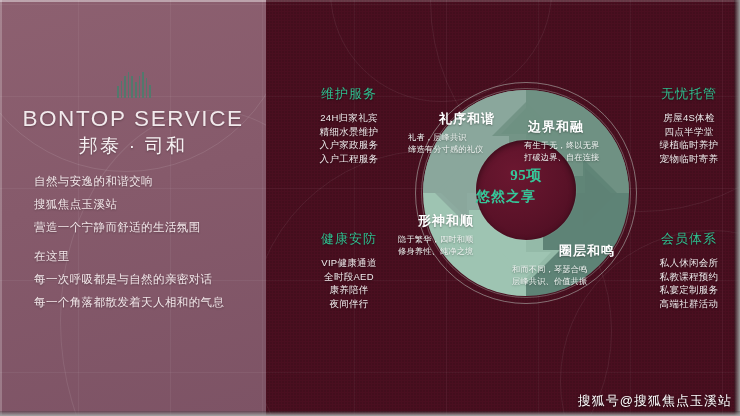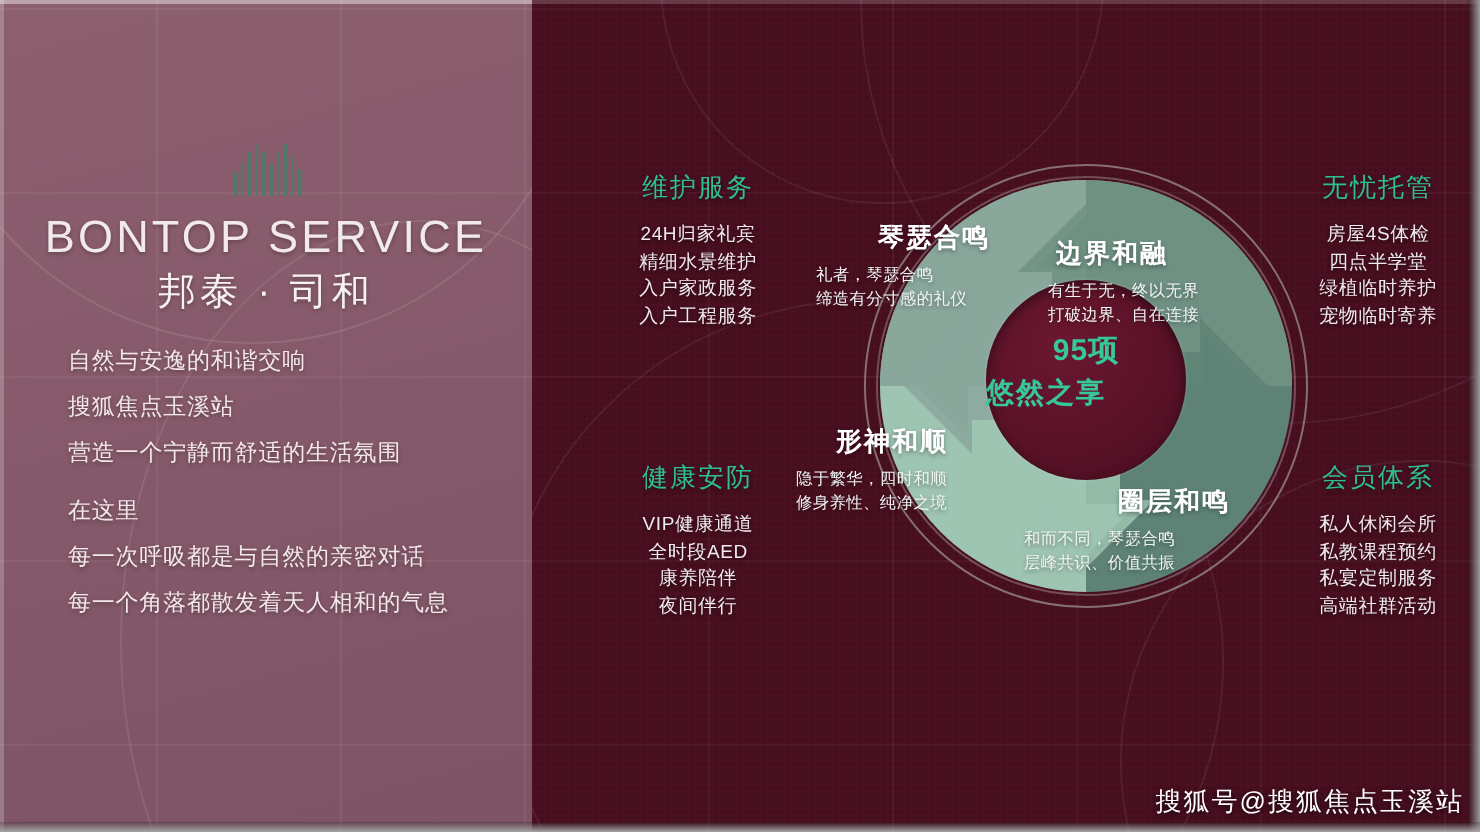--- a/index.html
+++ b/index.html
@@ -61,21 +61,21 @@
   .svc .svc-title{color:#2fbf8f;font-size:13px;font-weight:normal;letter-spacing:1px;
      margin-bottom:8px;text-shadow:0 1px 2px rgba(0,0,0,.45);}
   .svc .svc-item{color:#f0eaec;font-size:9.5px;line-height:13.5px;letter-spacing:.3px;
      text-shadow:0 1px 2px rgba(0,0,0,.5);}
   #svc-maint{left:290px;top:85px;}
   #svc-health{left:290px;top:230px;}
   #svc-trust{left:630px;top:85px;}
   #svc-member{left:630px;top:230px;}
 
   
-  #diagram{position:absolute;left:432px;top:82px;width:222px;height:222px;}
+  #diagram{position:absolute;left:415px;top:82px;width:222px;height:222px;font-family:Liberation Serif, serif;}
   #ring-outer{position:absolute;inset:0;border-radius:50%;
      border:1px solid rgba(210,230,220,.45);}
   #ring-inner{position:absolute;left:6px;top:6px;width:208px;height:208px;
      border-radius:50%;border:1px solid rgba(210,230,220,.30);}
   #pinwheel{position:absolute;left:8px;top:8px;width:206px;height:206px;
      border-radius:50%;overflow:hidden;}
   #pinwheel svg{display:block;}
 
   #hub{position:absolute;left:61px;top:58px;width:100px;height:100px;border-radius:50%;
      background:radial-gradient(circle at 38% 32%,#6b1730 0%,#5a1228 55%,#480d20 100%);
@@ -225,22 +225,22 @@
     <div id="ring-outer"></div>
     <div id="ring-inner"></div>
 
     <div id="hub">
       <div class="hub-l1">95项</div>
       <div class="hub-l2">悠然之享</div>
     </div>
   </div>
 
   <div class="quad" id="q-tl">
-    <div class="q-title">琴瑟合鸣</div>
-    <div class="q-sub">礼者，琴瑟合鸣</div>
+    <div class="q-title">礼序和谐</div>
+    <div class="q-sub">礼者，层峰共识</div>
     <div class="q-sub">缔造有分寸感的礼仪</div>
   </div>
 
   <div class="quad" id="q-tr">
     <div class="q-title">边界和融</div>
     <div class="q-sub">有生于无，终以无界</div>
     <div class="q-sub">打破边界、自在连接</div>
   </div>
 
   <div class="quad" id="q-bl">

